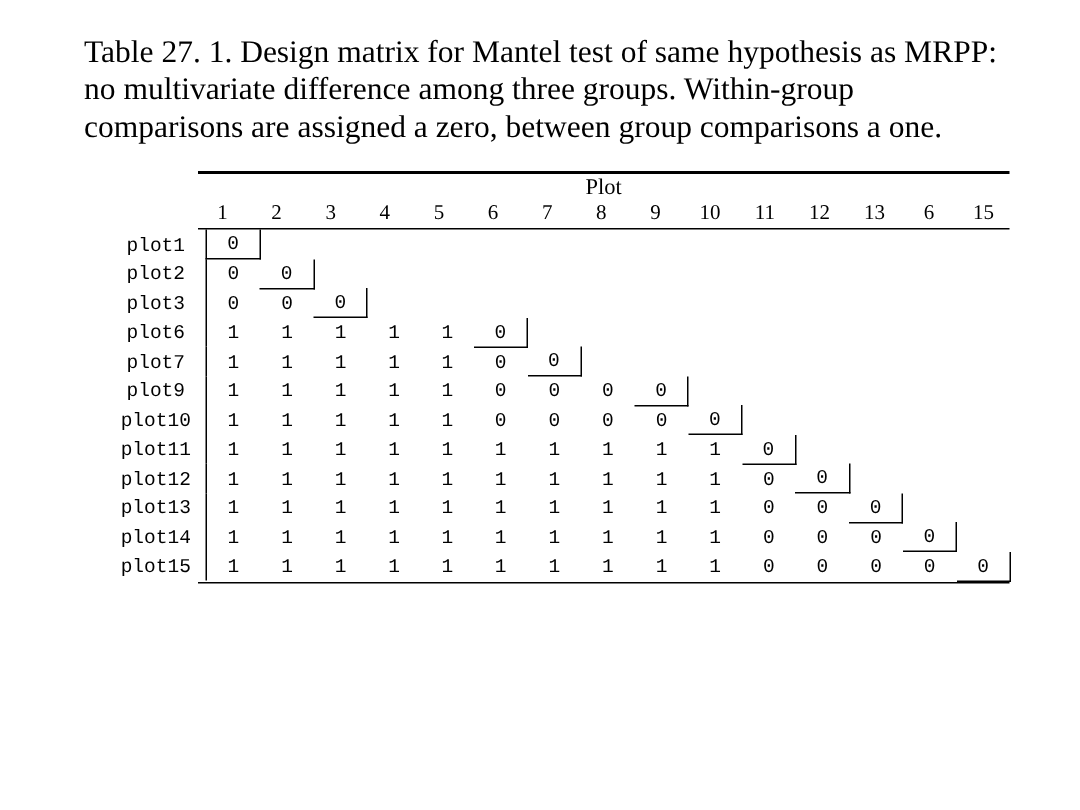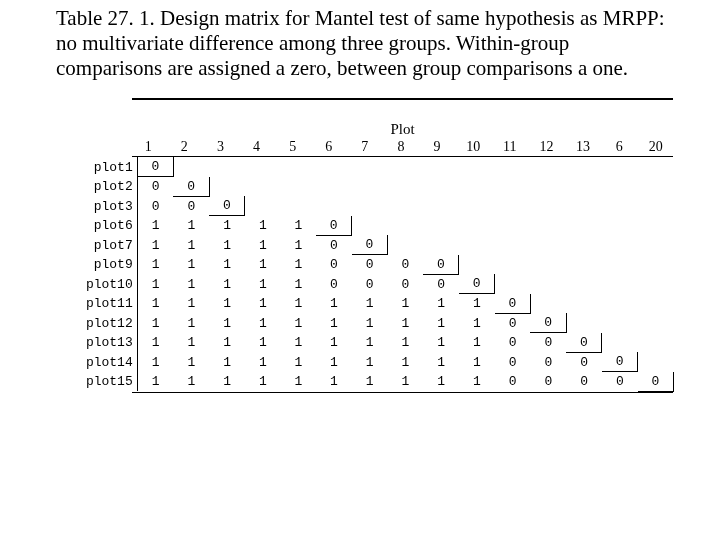--- a/index.html
+++ b/index.html
@@ -5,21 +5,21 @@
   html, body {
     margin: 0;
     padding: 0;
     background: #fff;
     width: 720px;
     height: 540px;
     font-family: "Times New Roman", Times, serif;
     color: #000;
   }
   .page {
-    padding: 6px 44px 0 56px;
+    padding: 22px 44px 0 56px;
   }
   .caption {
     font-size: 21px;
     line-height: 1.18;
     margin: 0 0 18px 0;
   }
   .tablewrap {
     font-family: "Courier New", monospace;
     font-size: 14px;
     line-height: 1;
@@ -32,40 +32,39 @@
     margin-left: 58px;
     width: 541px;
   }
   .plotlabel {
     text-align: center;
     font-family: "Times New Roman", Times, serif;
     font-size: 15px;
     margin-left: 58px;
     width: 541px;
     padding: 2px 0 2px 0;
-    margin-top: 20px;
   }
   table {
     border-collapse: collapse;
   }
   th.colhead {
     font-family: "Times New Roman", Times, serif;
     font-size: 14px;
     font-weight: normal;
     text-align: center;
     width: 36px;
     padding-bottom: 2px;
   }
   th.rowlabelhead {
     width: 58px;
   }
   td.rowlabel {
     font-family: "Courier New", monospace;
     font-size: 13px;
-    text-align: right;
+    text-align: center;
     width: 58px;
     white-space: nowrap;
     padding-right: 4px;
   }
   td.cell {
     font-family: "Courier New", monospace;
     font-size: 13px;
     text-align: center;
     width: 36px;
     height: 19px;
@@ -104,21 +103,21 @@
             <th class="colhead">5</th>
             <th class="colhead">6</th>
             <th class="colhead">7</th>
             <th class="colhead">8</th>
             <th class="colhead">9</th>
             <th class="colhead">10</th>
             <th class="colhead">11</th>
             <th class="colhead">12</th>
             <th class="colhead">13</th>
             <th class="colhead">6</th>
-            <th class="colhead">20</th>
+            <th class="colhead">15</th>
           </tr>
       </thead>
     </table>
     <div class="hrule"></div>
 
     <table id="body-table">
       <tbody>
 
       <tr>
             <td class="rowlabel">plot1</td>

